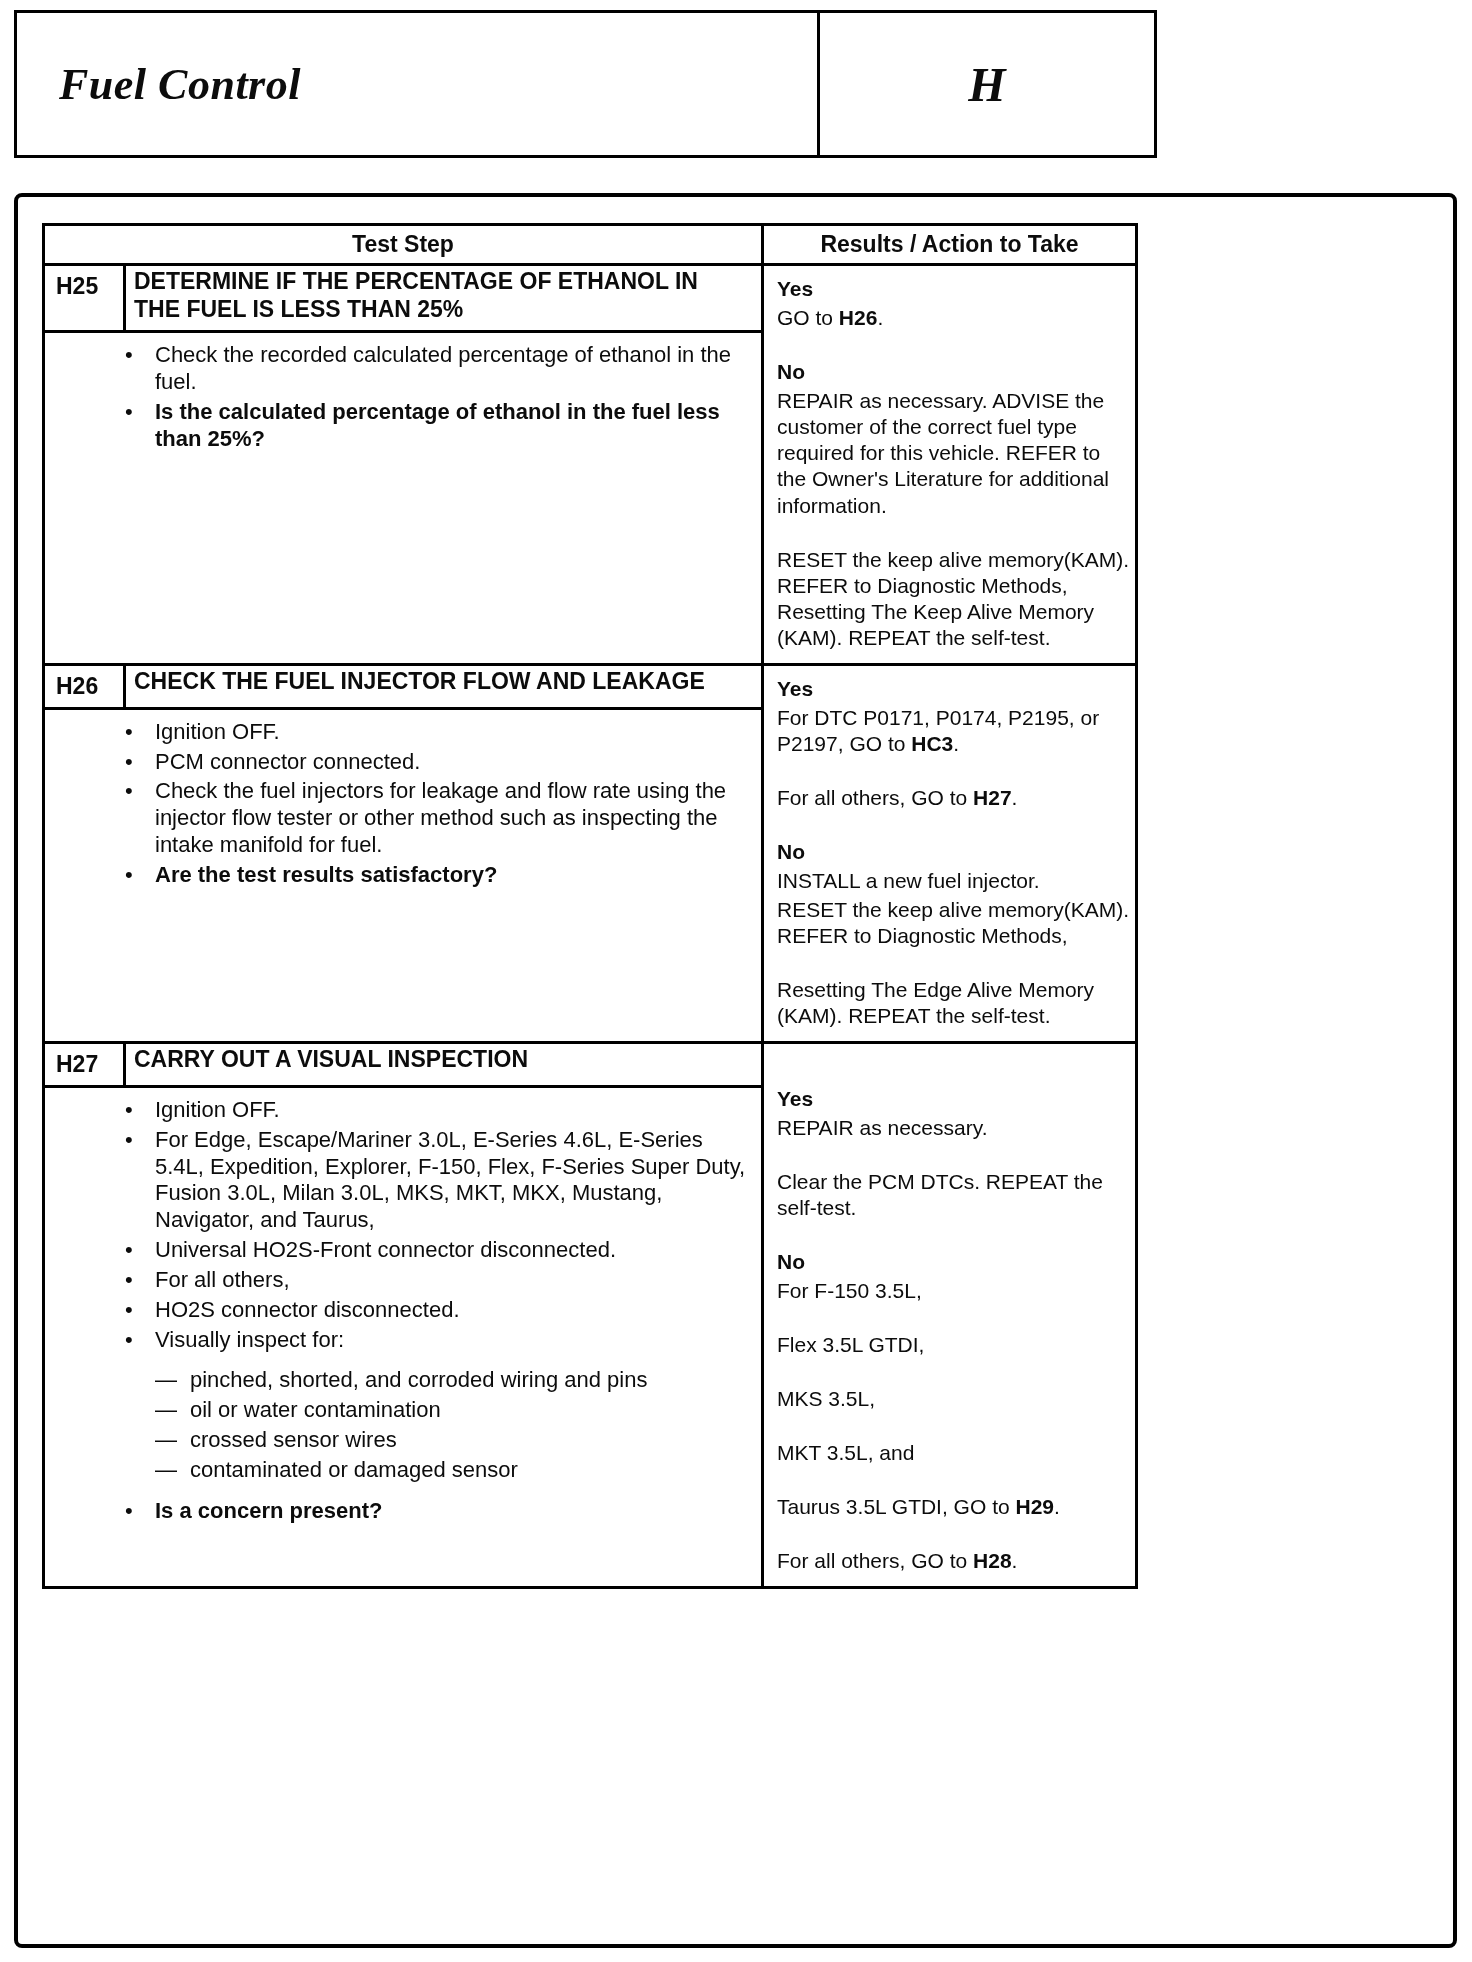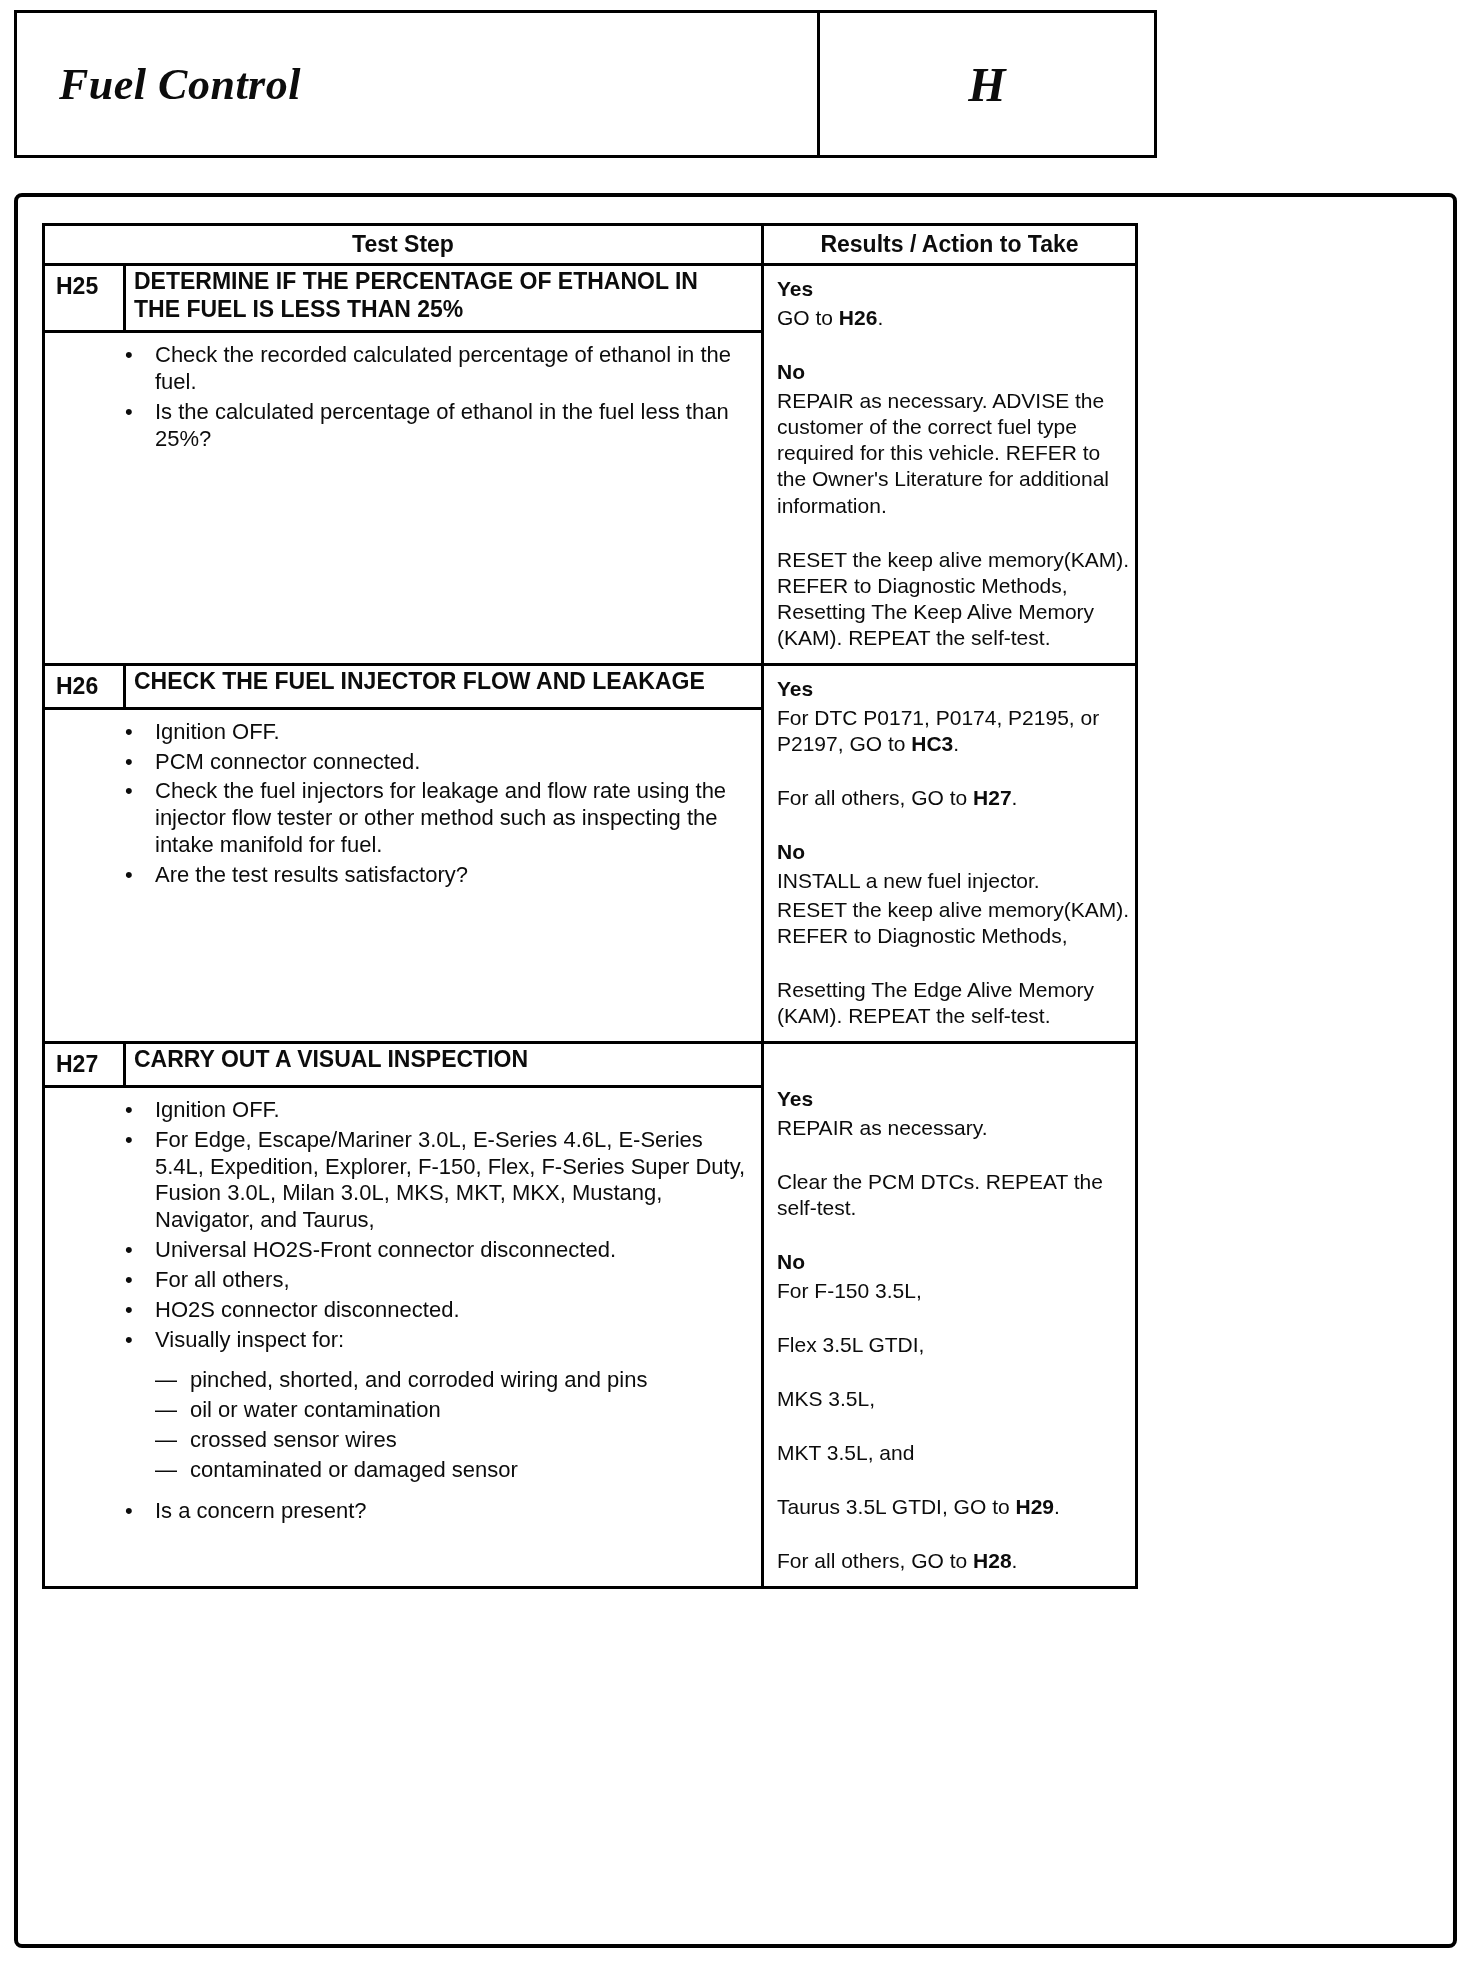--- a/index.html
+++ b/index.html
@@ -66,21 +66,21 @@
   .step-title { flex:1; font-weight:bold; font-size:23px; line-height:1.22; padding:1px 12px 7px 8px; }
 
   .bullets { flex:1; padding:9px 10px 12px 0; }
   .bullet-item { display:flex; font-size:22px; line-height:1.22; padding-left:78px; margin-top:3px; }
   .bullet-item:first-child { margin-top:0; }
   .bullet-item.gap { margin-top:14px; }
   .bullet-item .marker { width:32px; flex:none; text-align:left; padding-left:2px; }
   .bullet-item.dash-item { padding-left:108px; }
   .bullet-item.dash-item .marker { width:37px; }
   .bullet-text { flex:1; }
-  .bullet-text.bold { font-weight:normal; }
+  .bullet-text.bold { font-weight:bold; }
 
   .results-col {
     flex:1; border-left:3px solid #000;
     padding:10px 5px 12px 13px;
     font-size:21px; line-height:1.24;
   }
   .results-col.pt-lg { padding-top:42px; }
   .res-line { margin-top:3px; }
   .res-line:first-child { margin-top:0; }
   .res-line.gap { margin-top:28px; }

